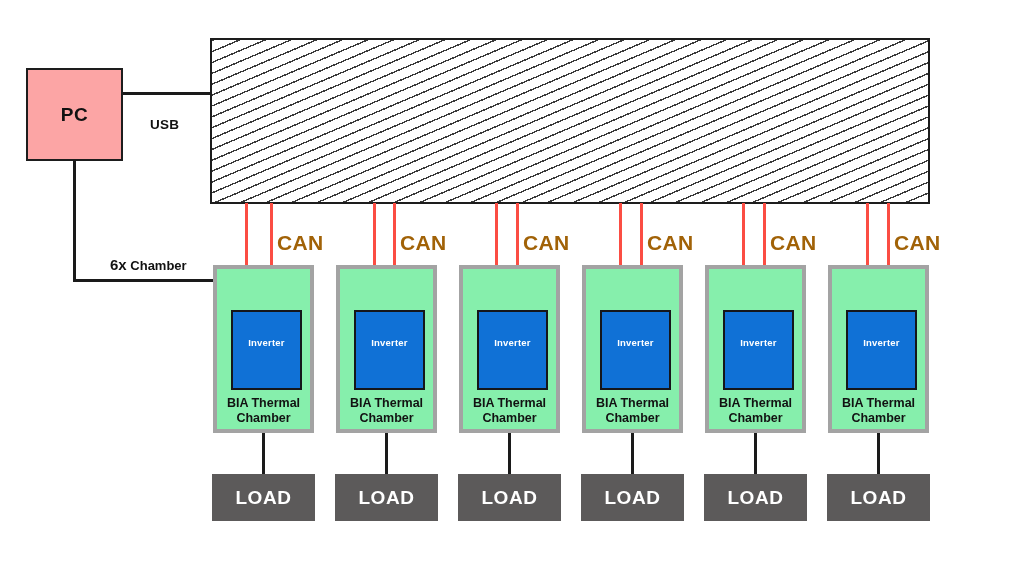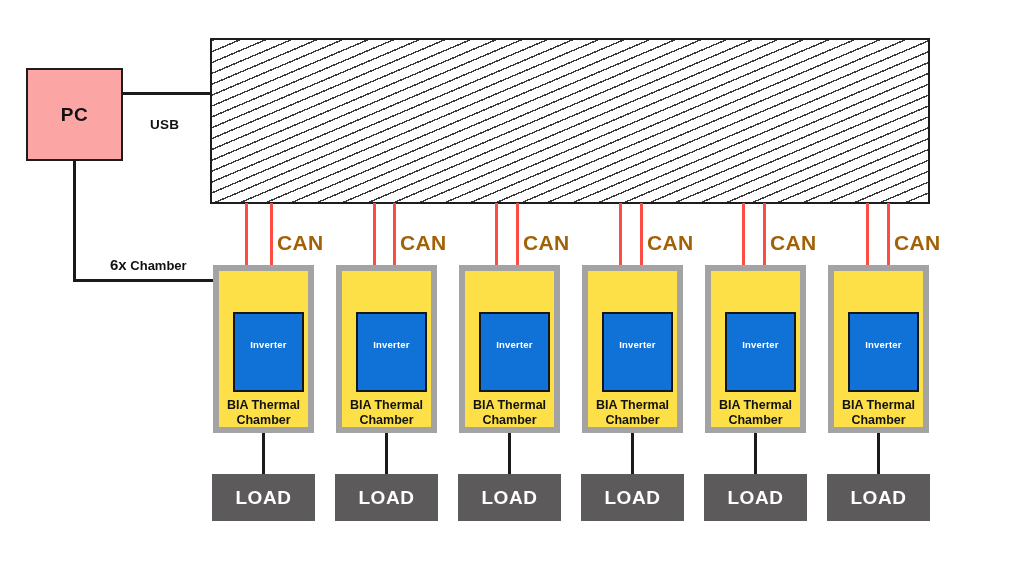--- a/index.html
+++ b/index.html
@@ -87,22 +87,22 @@
     letter-spacing: 0.3px;
   }
 
   
   .chamber {
     position: absolute;
     box-sizing: border-box;
     top: 265px;
     width: 101px;
     height: 168px;
-    background: #fde047;
-    border: 6px solid #a3a3a3;
+    background: #86efac;
+    border: 4px solid #a3a3a3;
   }
   .inverter {
     position: absolute;
     box-sizing: border-box;
     left: 14px;
     top: 41px;
     width: 71px;
     height: 80px;
     background: #1071d6;
     border: 2px solid #15161a;

